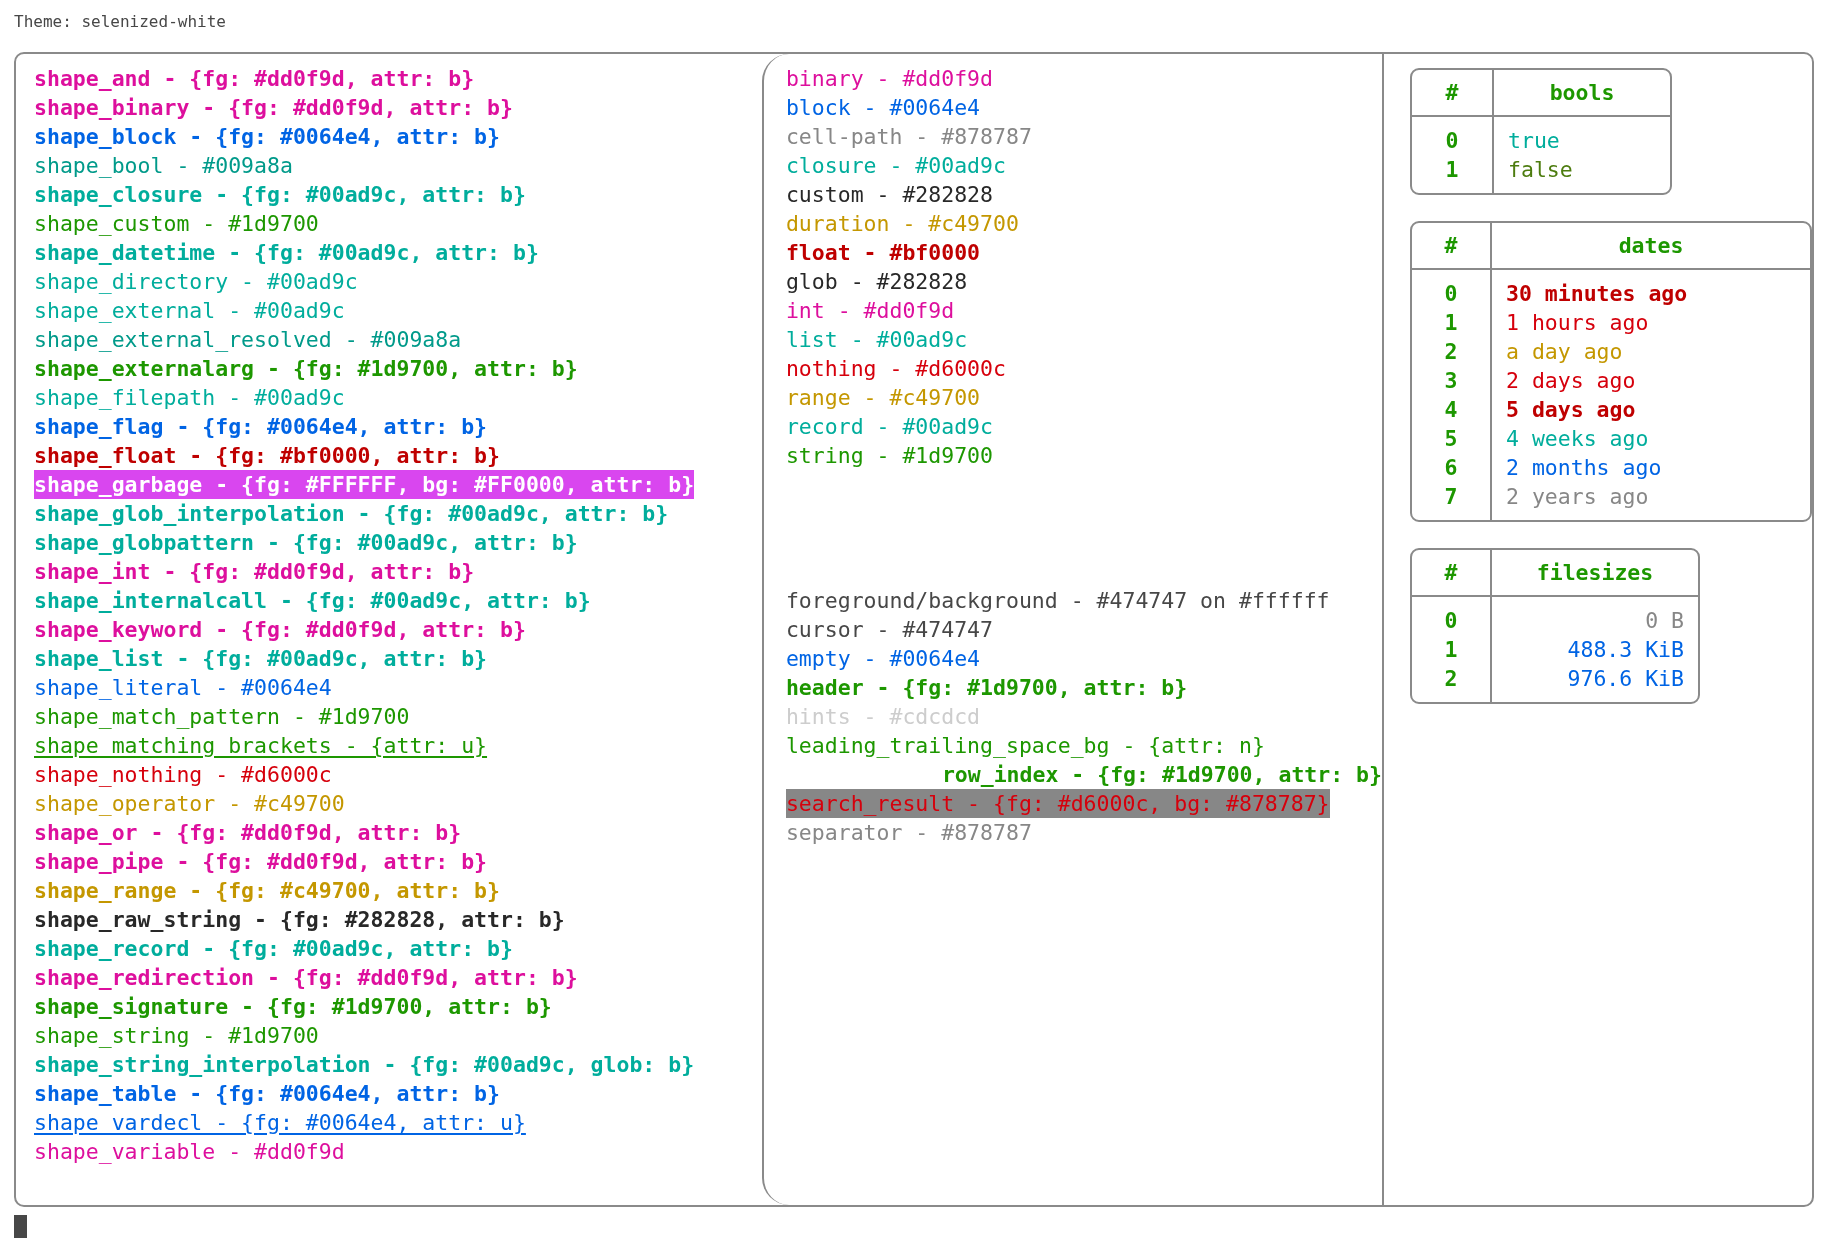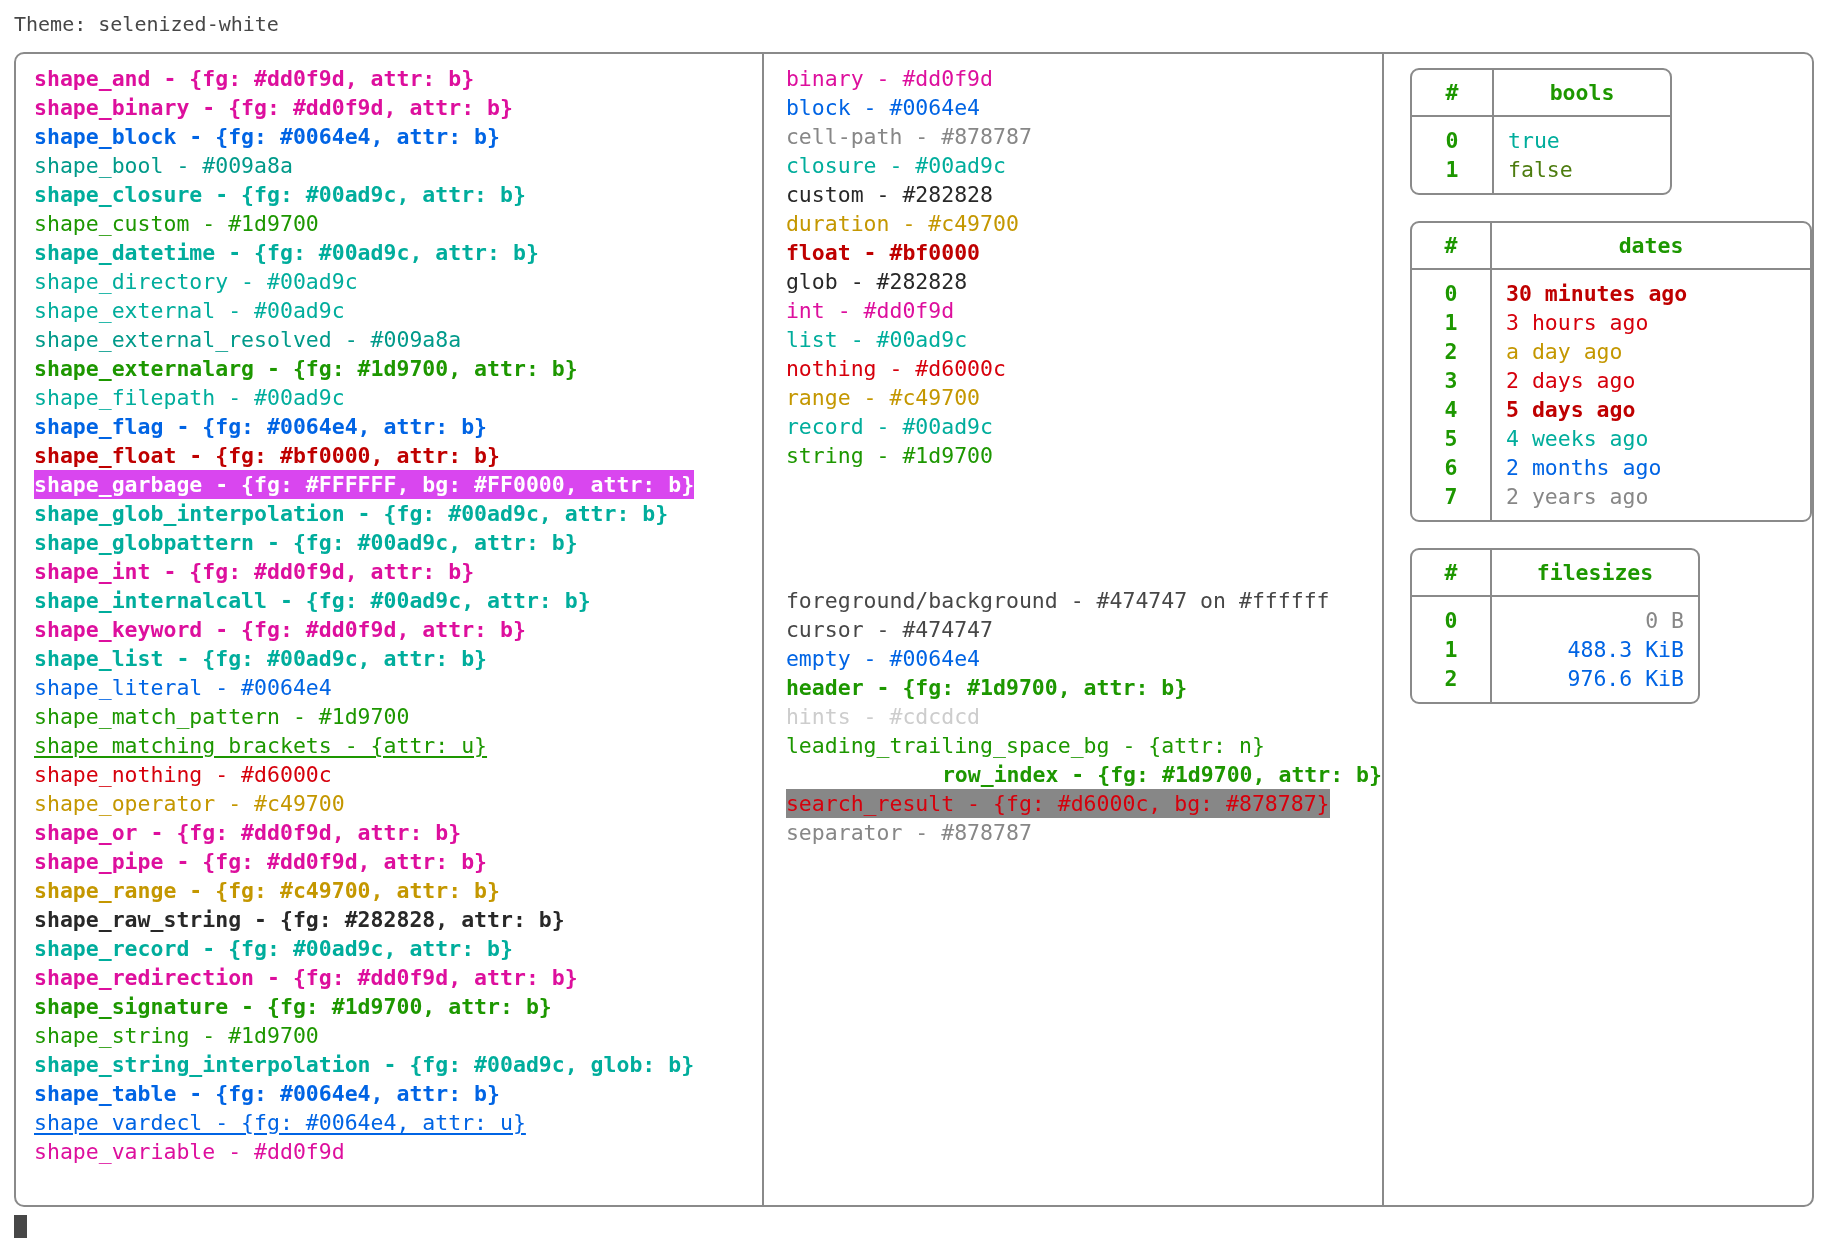--- a/index.html
+++ b/index.html
@@ -5,38 +5,38 @@
   html,body{margin:0;padding:0;}
   body{
     width:1843px;height:1238px;
     background:#ffffff;
     font-family:"DejaVu Sans Mono","Liberation Mono",monospace;
     color:#474747;
     overflow:hidden;
   }
   .theme-line{
     position:absolute;left:14px;top:12px;
-    font-size:20px;letter-spacing:0px;color:#474747;
+    font-size:16px;letter-spacing:0px;color:#474747;
     white-space:pre;
   }
   .outer-box{
     position:absolute;left:14px;top:52px;
     width:1800px;height:1155px;
     border:2px solid #8a8a8a;border-radius:10px;
     box-sizing:border-box;
     display:flex;
     background:#ffffff;
   }
   .col{
     box-sizing:border-box;
     padding:10px 0 0 0;
     position:relative;
   }
   .col-left{width:780px;padding-left:18px;}
-  .col-mid{width:648px;padding-left:22px;border-left:2px solid #8a8a8a;}
+  .col-mid{width:648px;padding-left:22px;border-left:2px solid #8a8a8a;border-radius:27px;}
   .col-right{flex:1;border-left:2px solid #8a8a8a;padding-left:26px;padding-top:14px;}
   .line{
     font-size:21.5px;
     line-height:29px;
     white-space:pre;
     letter-spacing:0px;
   }
   .b{font-weight:bold;}
   .u{text-decoration:underline;text-underline-offset:3px;}
   .gap-block{height:116px;}
@@ -186,21 +186,21 @@
         <div class="cell col-a">#</div>
         <div class="cell col-b nu-sep">dates</div>
       </div>
       <div class="nu-body" id="dates-body">
           <div class="row">
             <div class="cell idx col-a">0</div>
             <div class="cell nu-sep col-b" style="color: rgb(191, 0, 0); font-weight: bold;">30 minutes ago</div>
           </div>
           <div class="row">
             <div class="cell idx col-a">1</div>
-            <div class="cell nu-sep col-b" style="color: rgb(214, 0, 12);">3 hours ago</div>
+            <div class="cell nu-sep col-b" style="color: rgb(214, 0, 12);">1 hours ago</div>
           </div>
           <div class="row">
             <div class="cell idx col-a">2</div>
             <div class="cell nu-sep col-b" style="color: rgb(196, 151, 0);">a day ago</div>
           </div>
           <div class="row">
             <div class="cell idx col-a">3</div>
             <div class="cell nu-sep col-b" style="color: rgb(214, 0, 12);">2 days ago</div>
           </div>
           <div class="row">

